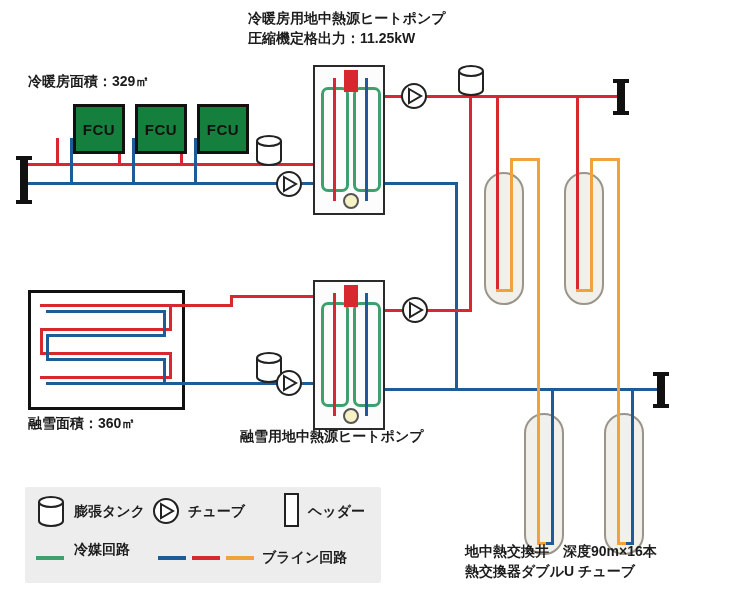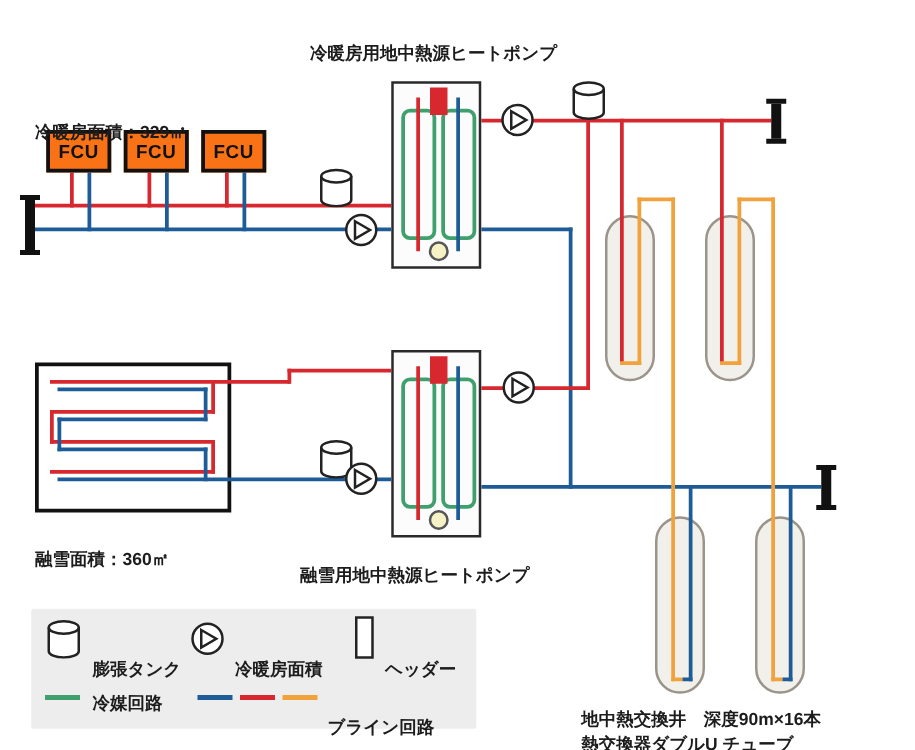--- a/index.html
+++ b/index.html
@@ -1,31 +1,31 @@
 <!DOCTYPE html>
 <html style="--red: #d7282f; --blue: #1d5c96; --green: #3fa06e; --orange: #f2a23c;"><head>
 <meta charset="utf-8">
 <style>
   * { box-sizing: border-box; margin: 0; padding: 0; }
   html,body { background:#fff; }
   .canvas {
     position: relative; width: 732px; height: 600px; background: #fff; overflow: hidden;
     font-family: "Liberation Sans", "DejaVu Sans", sans-serif;
   }
-  .lbl { position:absolute; font-weight:bold; font-size:14px; color:#1c1c1c; white-space:pre;margin-top:24px; }
+  .lbl { position:absolute; font-weight:bold; font-size:14px; color:#1c1c1c; white-space:pre; }
   .pipe { position:absolute; }
   .h { height:3px; } .v { width:3px; }
   .red    { background: var(--red,    #d7282f); }
   .blue   { background: var(--blue,   #1d5c96); }
   .orange { background: var(--orange, #f2a23c); }
   .green  { background: var(--green,  #3fa06e); }
   .fcu {
-    position:absolute; width:52px; height:34px; border:3px solid #111; background:#f97316;
+    position:absolute; width:52px; height:50px; border:3px solid #111; background:#15803d;
     display:flex; align-items:center; justify-content:center;
-    font-weight:bold; font-size:15px; letter-spacing:.5px; color:#111;
+    font-weight:bold; font-size:15px; letter-spacing:.5px; color:#111;margin-left:36px;
   }
   .well {
     position:absolute; border:2px solid #9a948a; background:#f2f0ea; border-radius:20px;
   }
   .snowbox { position:absolute; border:3px solid #111; background:#fff; }
   .hp { position:absolute; width:72px; height:150px; border:2px solid #2a2a2a; background:#fcfcfc; }
   .hx { position:absolute; width:28px; height:105px; border:3px solid var(--green,#3fa06e); border-radius:7px; }
   .hx-core { position:absolute; width:3px; height:123px; top:11px; }
   .compressor { position:absolute; width:14px; height:22px; top:3px; left:29px; background:var(--red,#d7282f); }
   .sightglass { position:absolute; width:16px; height:16px; left:28px; top:126px; border-radius:50%;
@@ -169,43 +169,44 @@
       <span>FCU</span>
     </div>
   <div class="fcu" style="left:99px;top:104px">
       <span>FCU</span>
     </div>
   <div class="fcu" style="left:161px;top:104px">
       <span>FCU</span>
     </div>
 
   <div class="lbl" style="left:248px;top:10px">冷暖房用地中熱源ヒートポンプ</div>
+  <div class="lbl" style="left:248px;top:30px">圧縮機定格出力：11.25kW</div>
   <div class="lbl" style="left:28px;top:73px">冷暖房面積：329㎡</div>
   <div class="lbl" style="left:28px;top:415px">融雪面積：360㎡</div>
   <div class="lbl" style="left:240px;top:428px">融雪用地中熱源ヒートポンプ</div>
   <div class="lbl" style="left:465px;top:543px">地中熱交換井　深度90m×16本</div>
   <div class="lbl" style="left:465px;top:563px">熱交換器ダブルU チューブ</div>
 
   <div class="comp" style="left:36px;top:495px">
     <svg width="30" height="32" viewBox="0 0 30 32">
         <path d="M3 7 v19 a12 5 0 0 0 24 0 V7" fill="#fff" stroke="#222" stroke-width="2"></path>
         <ellipse cx="15" cy="7" rx="12" ry="5" fill="#fff" stroke="#222" stroke-width="2"></ellipse>
       </svg>
   </div>
   <div class="lbl" style="left:74px;top:503px">膨張タンク</div>
   <div class="comp" style="left:152px;top:497px">
     <svg width="28" height="28" viewBox="0 0 28 28">
         <circle cx="14" cy="14" r="12" fill="#fff" stroke="#222" stroke-width="2"></circle>
         <path d="M9 7 L21 14 L9 21 Z" fill="#fff" stroke="#222" stroke-width="2"></path>
       </svg>
   </div>
-  <div class="lbl" style="left:188px;top:503px">冷暖房面積</div>
+  <div class="lbl" style="left:188px;top:503px">チューブ</div>
   <div class="header-icon" style="left:284px;top:493px"></div>
   <div class="lbl" style="left:308px;top:503px">ヘッダー</div>
 
   <div class="legend-seg green" style="left:36px;top:556px"></div>
-  <div class="lbl" style="left:74px;top:530px">冷媒回路</div>
+  <div class="lbl" style="left:74px;top:541px">冷媒回路</div>
   <div class="legend-seg blue" style="left:158px;top:556px"></div>
   <div class="legend-seg red" style="left:192px;top:556px"></div>
   <div class="legend-seg orange" style="left:226px;top:556px"></div>
   <div class="lbl" style="left:262px;top:549px">ブライン回路</div>
 
 </div>
 
 </body></html>

